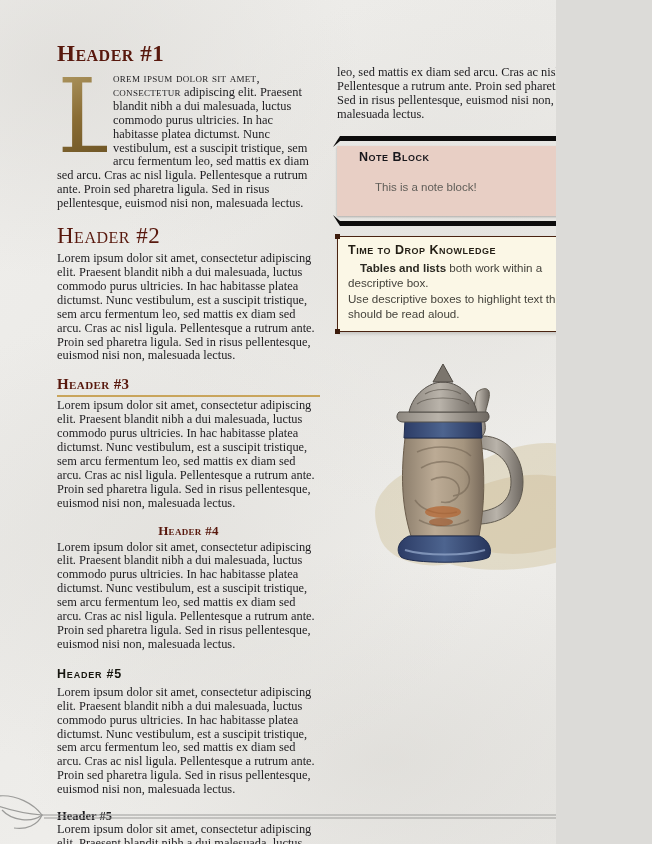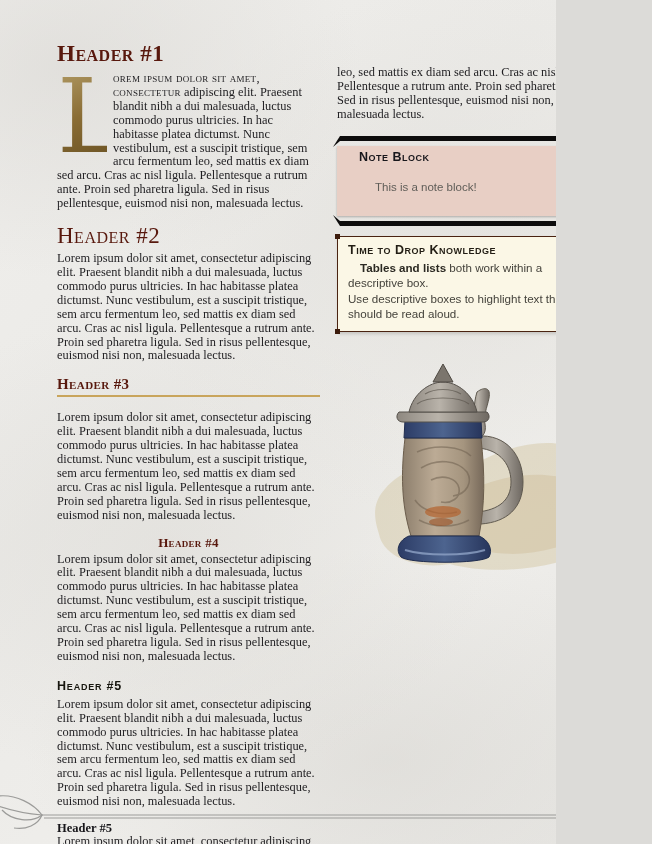--- a/index.html
+++ b/index.html
@@ -18,21 +18,21 @@
   .col{width:263px;flex:none;}
   .col.right{width:264px;padding-top:24px;}
 
   p.body{font-size:12.4px;line-height:13.9px;margin:0;text-align:left;}
 
   h1.brew{font-variant:small-caps;font-weight:700;color:#58180d;
     font-size:23px;line-height:24px;margin:0 0 6px 0;letter-spacing:.5px;}
   h2.brew{font-variant:small-caps;font-weight:400;color:#58180d;
     font-size:23px;line-height:24px;margin:13px 0 4px 0;letter-spacing:.5px;}
   h3.brew{font-variant:small-caps;font-weight:700;color:#58180d;
-    font-size:15px;line-height:17px;margin:13px 0 14px 0;letter-spacing:.4px;
+    font-size:15px;line-height:17px;margin:13px 0 2px 0;letter-spacing:.4px;
     border-bottom:2px solid #c9a55c;padding-bottom:2px;}
   h4.brew{font-variant:small-caps;font-weight:700;color:#58180d;
     font-size:13px;line-height:15px;margin:12px 0 3px 0;letter-spacing:.3px;text-align:center;}
   h5.brew{font-variant:small-caps;font-weight:700;color:#17160f;
     font-family:"Liberation Sans",sans-serif;font-size:12.5px;line-height:14px;
     margin:15px 0 5px 0;letter-spacing:.8px;}
   h6.brew{font-weight:700;color:#17161a;font-size:12.5px;line-height:14px;margin:12px 0 0 0;}
 
   .dropcap{
     float:left;width:50px;height:92px;margin:3px 6px 0 0;

